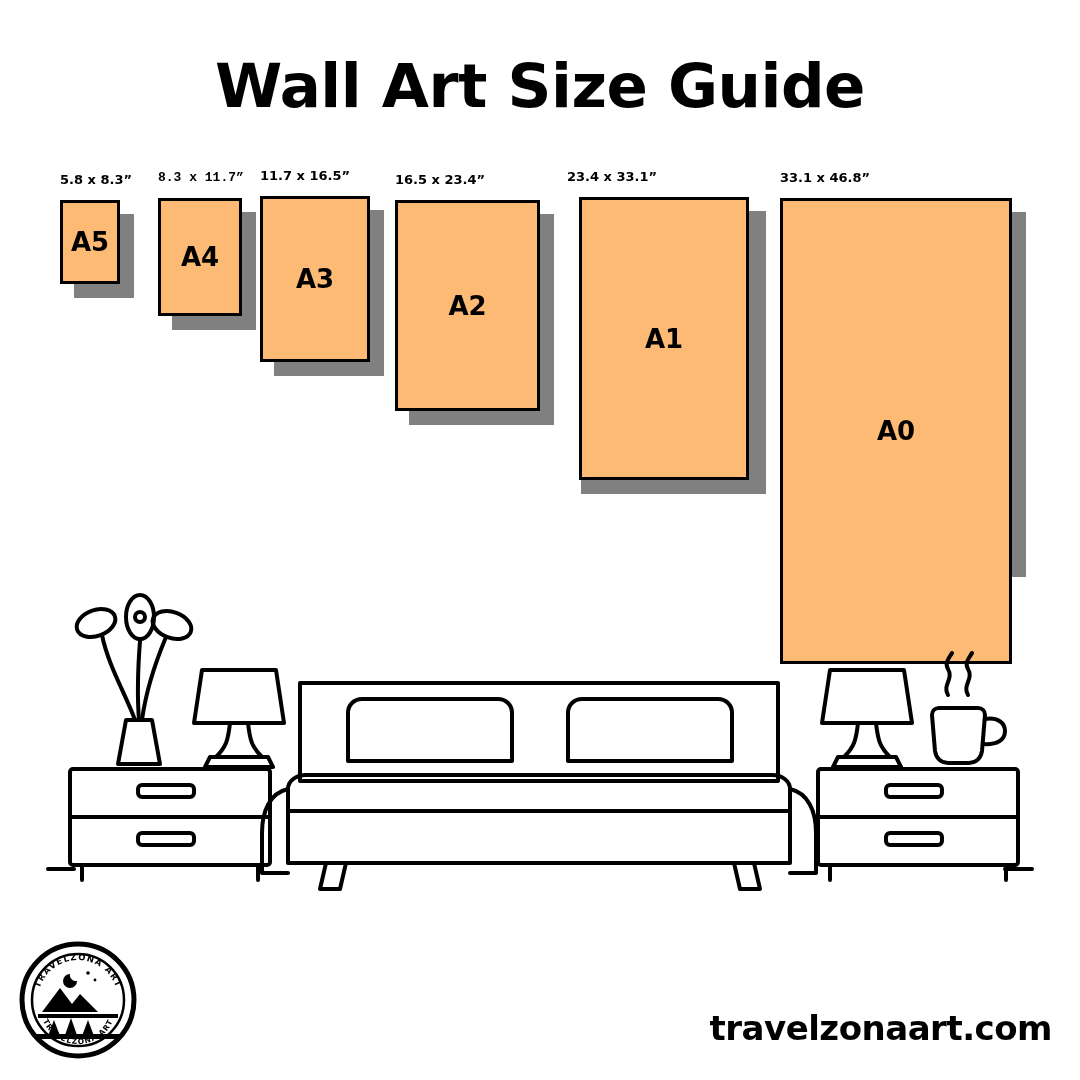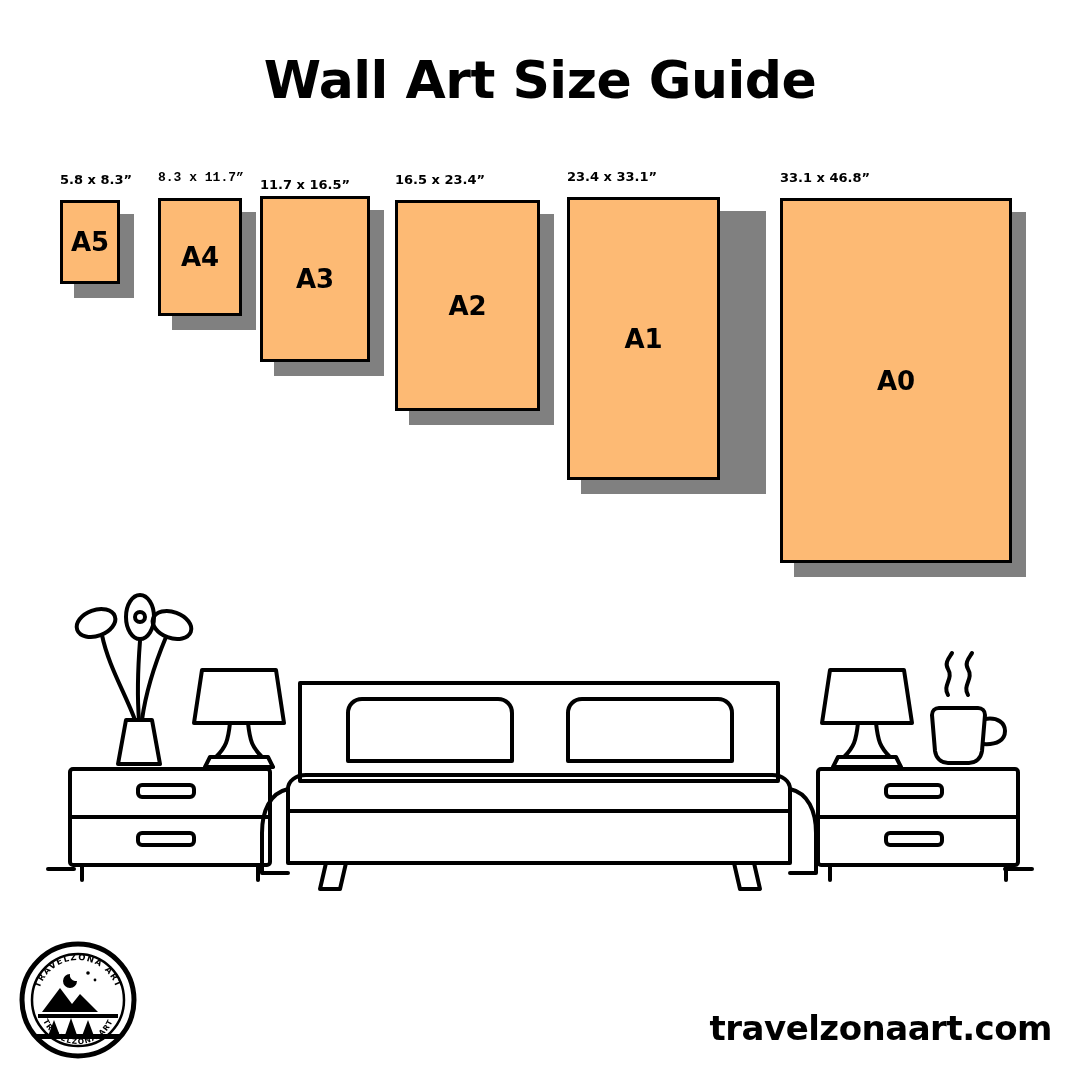--- a/index.html
+++ b/index.html
@@ -22,21 +22,21 @@
     height: 1080px;
   }
 
   
   .title {
     position: absolute;
     left: 0;
     top: 50px;
     width: 1080px;
     text-align: center;
-    font-size: 52px;
+    font-size: 61px;
     font-weight: 700;
     letter-spacing: -0.5px;
     color: #000;
     font-family: "DejaVu Sans", sans-serif;
   }
 
   
   #frames {
     position: absolute;
     left: 0;
@@ -123,44 +123,44 @@
         </div>
       </div>
       <div class="frame-group" style="left: 158px; top: 170px; width: 98px; height: 160px;">
         <div class="frame-label" style="top: 0px; width: 84px; font-family: Liberation Mono, monospace;">8.3 x 11.7”</div>
         <div class="frame-shadow" style="left: 14px; top: 42px; width: 84px; height: 118px;"></div>
         <div class="frame-box" style="left: 0px; top: 28px; width: 84px; height: 118px;">
           <div class="frame-name">A4</div>
         </div>
       </div>
       <div class="frame-group" style="left: 260px; top: 168px; width: 124px; height: 208px;">
-        <div class="frame-label" style="top: 9px; width: 110px;">11.7 x 16.5”</div>
+        <div class="frame-label" style="top: 0px; width: 110px;">11.7 x 16.5”</div>
         <div class="frame-shadow" style="left: 14px; top: 42px; width: 110px; height: 166px;"></div>
         <div class="frame-box" style="left: 0px; top: 28px; width: 110px; height: 166px;">
           <div class="frame-name">A3</div>
         </div>
       </div>
       <div class="frame-group" style="left: 395px; top: 172px; width: 159px; height: 253px;">
         <div class="frame-label" style="top: 0px; width: 145px;">16.5 x 23.4”</div>
         <div class="frame-shadow" style="left: 14px; top: 42px; width: 145px; height: 211px;"></div>
         <div class="frame-box" style="left: 0px; top: 28px; width: 145px; height: 211px;">
           <div class="frame-name">A2</div>
         </div>
       </div>
       <div class="frame-group" style="left: 567px; top: 169px; width: 199px; height: 325px;">
         <div class="frame-label" style="top: 0px; width: 185px;">23.4 x 33.1”</div>
         <div class="frame-shadow" style="left: 14px; top: 42px; width: 185px; height: 283px;"></div>
-        <div class="frame-box" style="left: 0px; top: 28px; width: 153px; height: 283px;">
+        <div class="frame-box" style="left: 12px; top: 28px; width: 170px; height: 283px;">
           <div class="frame-name">A1</div>
         </div>
       </div>
       <div class="frame-group" style="left: 780px; top: 170px; width: 246px; height: 407px;">
         <div class="frame-label" style="top: 0px; width: 232px;">33.1 x 46.8”</div>
         <div class="frame-shadow" style="left: 14px; top: 42px; width: 232px; height: 365px;"></div>
-        <div class="frame-box" style="left: 0px; top: 28px; width: 232px; height: 365px;">
+        <div class="frame-box" style="left: 0px; top: 28px; width: 232px; height: 466px;">
           <div class="frame-name">A0</div>
         </div>
       </div>
     </div>
 
   <svg id="furniture" viewBox="0 0 1020 330" xmlns="http://www.w3.org/2000/svg" fill="none" stroke="#000" stroke-width="4" stroke-linecap="round" stroke-linejoin="round">
 
     <line x1="18" y1="294" x2="44" y2="294"></line>
     <line x1="975" y1="294" x2="1002" y2="294"></line>
 

